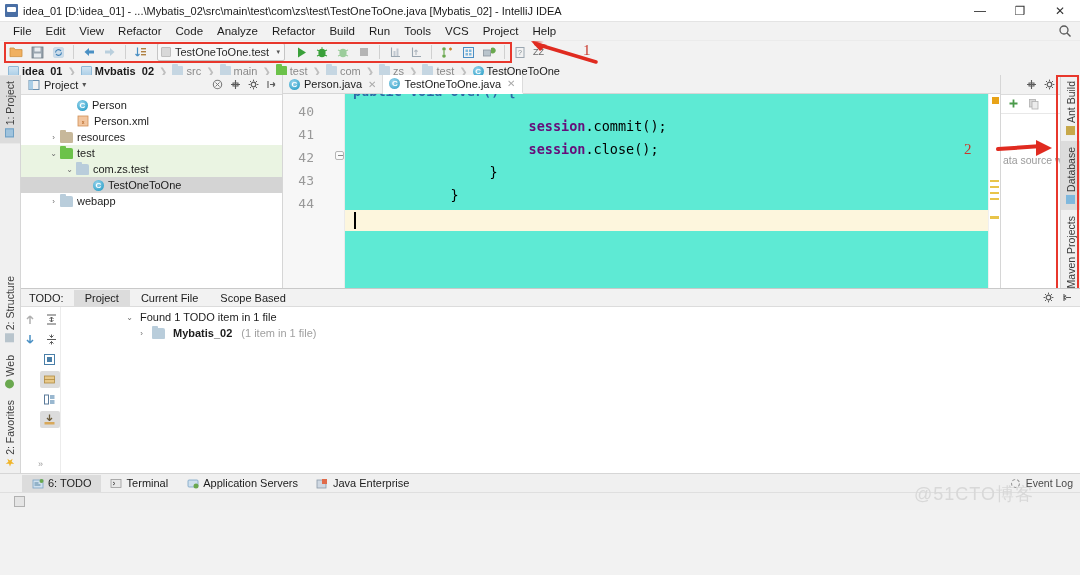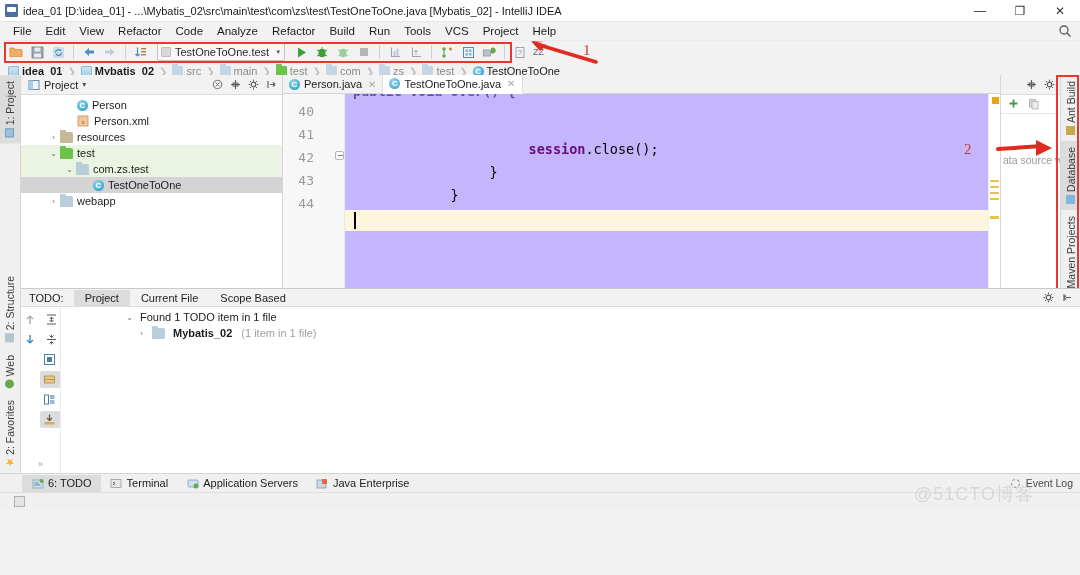--- a/index.html
+++ b/index.html
@@ -108,21 +108,21 @@
   .tabbar { height:19px; background:#f2f2f2; display:flex; align-items:stretch;
             border-bottom:1px solid #d6d6d6;}
   .etab { display:flex; align-items:center; gap:4px; padding:0 6px; font-size:11px;
           border-right:1px solid #dcdcdc; color:#1c1c1c;}
   .etab.active { background:#fff; border-bottom:2px solid #fff; margin-bottom:-1px;}
   .etab .x { color:#a9a9a9; font-size:10px; margin-left:2px;}
   .clsico { width:11px;height:11px;border-radius:50%; flex:none;
             background:radial-gradient(circle at 40% 35%, #9fd8ef 0%, #3ba7cd 70%);
             color:#fff; font-size:8px; text-align:center; line-height:11px; font-weight:bold;}
 
-  .editwrap { flex:1; display:flex; position:relative; overflow:hidden; background:#c4b5fd;}
+  .editwrap { flex:1; display:flex; position:relative; overflow:hidden; background:#5eead4;}
   .gutter { width:62px; background:#f7f7f7; border-right:1px solid #eaeaea; flex:none;
             position:relative;}
   .lnum { position:absolute; right:30px; font-family:"DejaVu Sans Mono",monospace;
           font-size:13px; color:#999; }
   .codearea { flex:1; position:relative; font-family:"DejaVu Sans Mono",monospace;
               font-size:13.5px; overflow:hidden;}
   .cl { position:absolute; left:0; white-space:pre; }
   .id { color:#660e7a; font-weight:bold; }
   .pl { color:#000; }
   .hl-line { position:absolute; left:0; right:0; height:21px; background:#fdf6dd; }
@@ -592,20 +592,23 @@
           <div class="lnum" style="top:102px;">44</div>
           <div style="position:absolute;left:52px;top:57px;width:9px;height:9px;border:1px solid #b5b5b5;border-radius:2px;background:#fafafa;">
             <div style="position:absolute;left:2px;top:3px;width:5px;height:1px;background:#888;"></div>
           </div>
         </div>
 
         <div class="codearea">
 
           <div class="cl" style="top:-11px;left:8px;color:#000080;font-weight:bold;opacity:.55;">public void over() {</div>
 
+          <div class="cl" style="top:8px;left:86px;">
+            <span class="id">session</span><span class="pl">.commit();</span>
+          </div>
           <div class="cl" style="top:31px;left:86px;">
             <span class="id">session</span><span class="pl">.close();</span>
           </div>
           <div class="cl" style="top:54px;left:47px;">
             <span class="pl">}</span>
           </div>
           <div class="cl" style="top:77px;left:8px;">
             <span class="pl">}</span>
           </div>
           <div class="caret" style="top:118px;left:9px;"></div>

